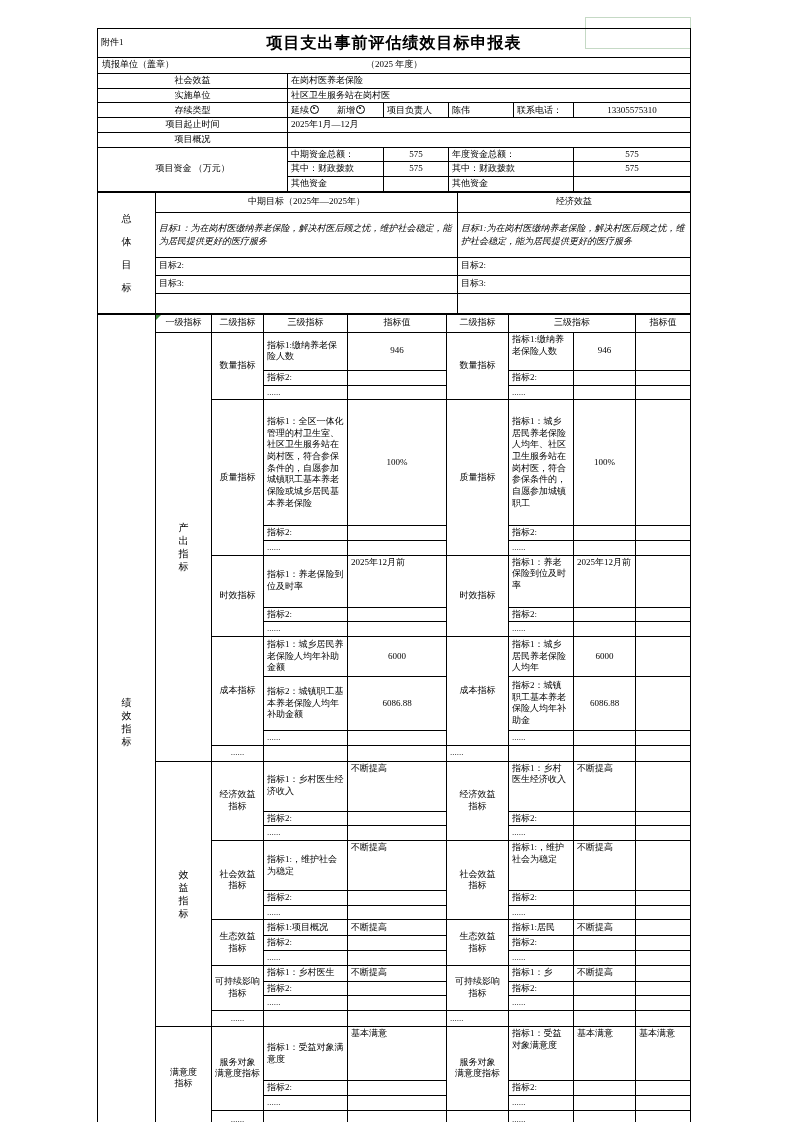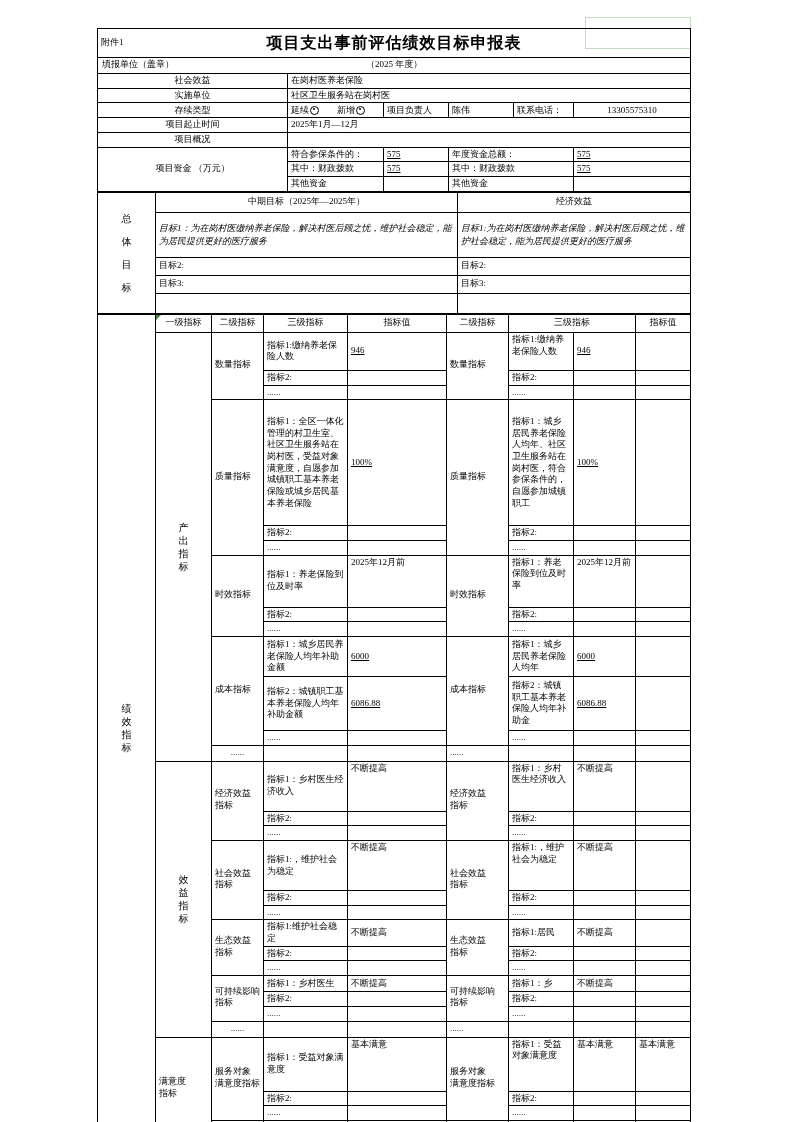--- a/index.html
+++ b/index.html
@@ -4,31 +4,31 @@
 <style>
   html,body{margin:0;padding:0;}
   body{width:793px;height:1122px;background:#ffffff;position:relative;
        font-family:"Liberation Serif","DejaVu Serif",serif;color:#000;}
   .sheet{position:absolute;left:97px;top:28px;width:593px;}
   table{border-collapse:collapse;table-layout:fixed;width:593px;}
   td{border:1px solid #000;font-size:9px;line-height:1.3;padding:1px 3px;
      vertical-align:middle;overflow:hidden;word-break:break-all;}
   td.c{text-align:center;}
   td.l{text-align:left;}
-  td.r{text-align:left;padding-right:3px;text-decoration:underline;}
+  td.r{text-align:center;padding-right:3px;}
   td.top{vertical-align:top;}
   .vert{white-space:pre-line;text-align:center;font-size:10px;}
-  .wrap{white-space:pre-line;font-family:Liberation Mono, monospace;}
+  .wrap{white-space:pre-line;text-align:center;}
   .titlerow td{position:relative;height:26px;}
   .attach{position:absolute;left:3px;top:8px;font-size:9px;}
   .bigtitle{display:block;text-align:center;font-size:16px;font-weight:bold;letter-spacing:1px;}
   .unitrow td{position:relative;height:13px;}
   .unitlbl{position:absolute;left:4px;top:1px;}
   .yearlbl{position:absolute;left:0;right:0;text-align:center;top:1px;}
-  .radio-group{display:flex;align-items:center;}
+  .radio-group{display:flex;}
   .radio{display:inline-block;width:7px;height:7px;border:1.5px solid #000;
          border-radius:50%;position:relative;margin-left:1px;}
   .radio:after{content:"";position:absolute;left:1.5px;top:1.5px;width:2px;height:2px;
          background:#000;border-radius:50%;}
   .spacer{width:18px;display:inline-block;}
   .tri{position:absolute;left:0;top:0;width:0;height:0;
        border-top:5px solid #3a8a3a;border-right:5px solid transparent;}
   .relcell{position:relative;}
   .artifact{position:absolute;left:585px;top:17px;width:104px;height:30px;
             border:1px solid #c5d9c5;pointer-events:none;}
@@ -91,21 +91,21 @@
     <tr style="height:13px;">
       <td class="c">项目起止时间</td>
       <td class="l" colspan="5">2025年1月—12月</td>
     </tr>
     <tr style="height:14px;">
       <td class="c">项目概况</td>
       <td class="l" colspan="5"></td>
     </tr>
     <tr style="height:14px;">
       <td class="c" rowspan="3">项目资金 （万元）</td>
-      <td class="l">符合参保条件的：</td>
+      <td class="l">中期资金总额：</td>
       <td class="r">575</td>
       <td class="l" colspan="2">年度资金总额：</td>
       <td class="r">575</td>
     </tr>
     <tr style="height:13px;">
       <td class="l">其中：财政拨款</td>
       <td class="r">575</td>
       <td class="l" colspan="2">其中：财政拨款</td>
       <td class="r">575</td>
     </tr>
@@ -202,21 +202,21 @@
     <tr style="height:13px;">
       <td class="l">......</td>
       <td></td>
       <td class="l">......</td>
       <td></td>
       <td></td>
     </tr>
 
     <tr style="height:126px;">
       <td class="wrap" rowspan="3">质量指标</td>
-      <td class="l">指标1：全区一体化管理的村卫生室、社区卫生服务站在岗村医，受益对象满意度，自愿参加城镇职工基本养老保险或城乡居民基本养老保险</td>
+      <td class="l">指标1：全区一体化管理的村卫生室、社区卫生服务站在岗村医，符合参保条件的，自愿参加城镇职工基本养老保险或城乡居民基本养老保险</td>
       <td class="r">100%</td>
       <td class="wrap" rowspan="3">质量指标</td>
       <td class="l">指标1：城乡居民养老保险人均年、社区卫生服务站在岗村医，符合参保条件的，自愿参加城镇职工</td>
       <td class="r">100%</td>
       <td></td>
     </tr>
     <tr style="height:13px;">
       <td class="l">指标2:</td>
       <td></td>
       <td class="l">指标2:</td>
@@ -341,21 +341,21 @@
       <td class="l">......</td>
       <td></td>
       <td class="l">......</td>
       <td></td>
       <td></td>
     </tr>
 
     <tr style="height:16px;">
       <td class="wrap" rowspan="3">生态效益
 指标</td>
-      <td class="l">指标1:维护社会稳定</td>
+      <td class="l">指标1:项目概况</td>
       <td class="l">不断提高</td>
       <td class="wrap" rowspan="3">生态效益
 指标</td>
       <td class="l">指标1:居民</td>
       <td class="l">不断提高</td>
       <td></td>
     </tr>
     <tr style="height:13px;">
       <td class="l">指标2:</td>
       <td></td>

